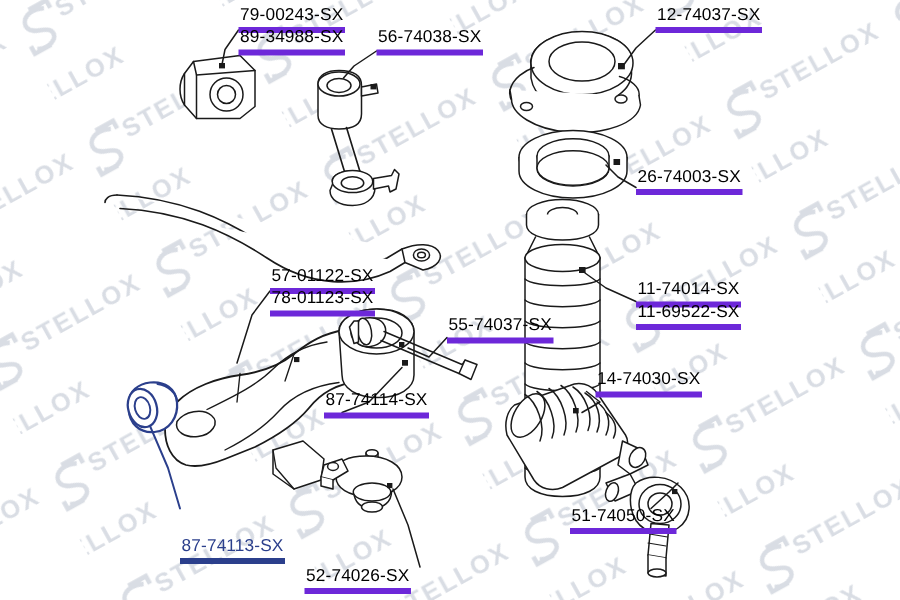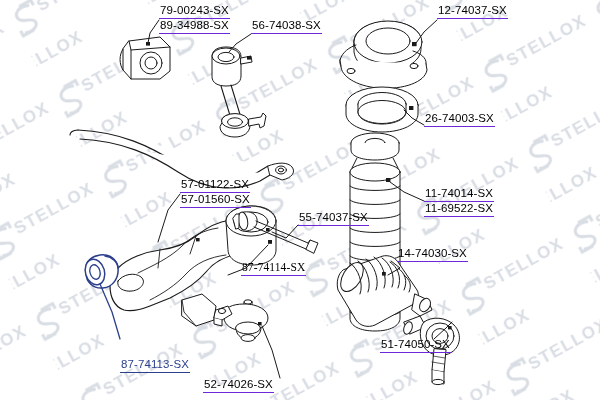--- a/index.html
+++ b/index.html
@@ -10,21 +10,21 @@
     position:relative;
   }
   #stage{position:absolute;left:0;top:0;width:600px;height:400px;overflow:hidden;background:#fff;}
   #watermark-layer{position:absolute;left:0;top:0;width:600px;height:400px;pointer-events:none;z-index:1;}
   #diagram-layer{position:absolute;left:0;top:0;width:600px;height:400px;z-index:2;}
   #label-layer{position:absolute;left:0;top:0;width:600px;height:400px;z-index:3;}
   .label{
     position:absolute;white-space:nowrap;
     font-size:11.5px;line-height:13px;color:#000;
     letter-spacing:0.1px;
-    border-bottom:1px solid #6d28d9;
+    border-bottom:4px solid #6d28d9;
     padding:0 1px 1px 1px;
   }
   .label.hi{color:#2b3f8c;border-bottom-color:#2b3f8c;}
 </style>
 </head>
 <body>
 
 <div id="stage">
 
   <svg id="watermark-layer" viewBox="0 0 600 400">
@@ -276,22 +276,22 @@
 
   <div id="label-layer">
     <div class="label" style="left:159px;top:4px;">79-00243-SX</div>
     <div class="label" style="left:159px;top:19px;">89-34988-SX</div>
     <div class="label" style="left:251px;top:19px;">56-74038-SX</div>
     <div class="label" style="left:437px;top:4px;">12-74037-SX</div>
     <div class="label" style="left:424px;top:112px;">26-74003-SX</div>
     <div class="label" style="left:424px;top:187px;">11-74014-SX</div>
     <div class="label" style="left:424px;top:202px;">11-69522-SX</div>
     <div class="label" style="left:180px;top:178px;">57-01122-SX</div>
-    <div class="label" style="left:180px;top:193px;">57-01560-SX</div>
+    <div class="label" style="left:180px;top:193px;">78-01123-SX</div>
     <div class="label" style="left:298px;top:211px;">55-74037-SX</div>
-    <div class="label" style="left:241px;top:261px;font-family:Liberation Serif, serif;">87-74114-SX</div>
+    <div class="label" style="left:216px;top:261px;">87-74114-SX</div>
     <div class="label" style="left:397px;top:247px;">14-74030-SX</div>
     <div class="label" style="left:380px;top:338px;">51-74050-SX</div>
     <div class="label hi" style="left:120px;top:338px;margin-top:20px;">87-74113-SX</div>
     <div class="label" style="left:203px;top:378px;">52-74026-SX</div>
   </div>
 
 </div>
 
 </body></html>

